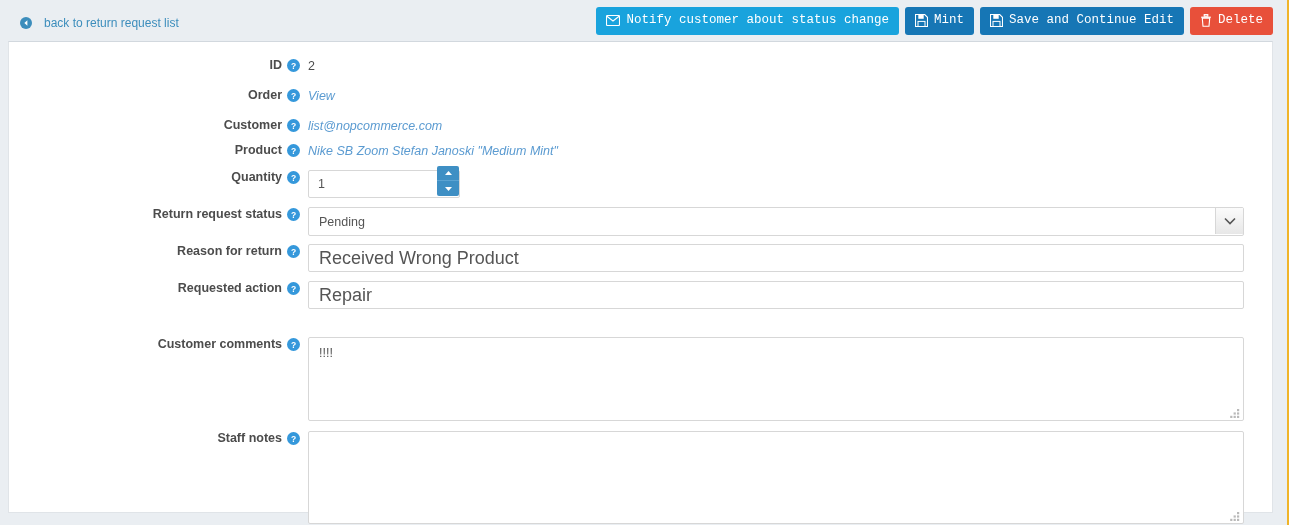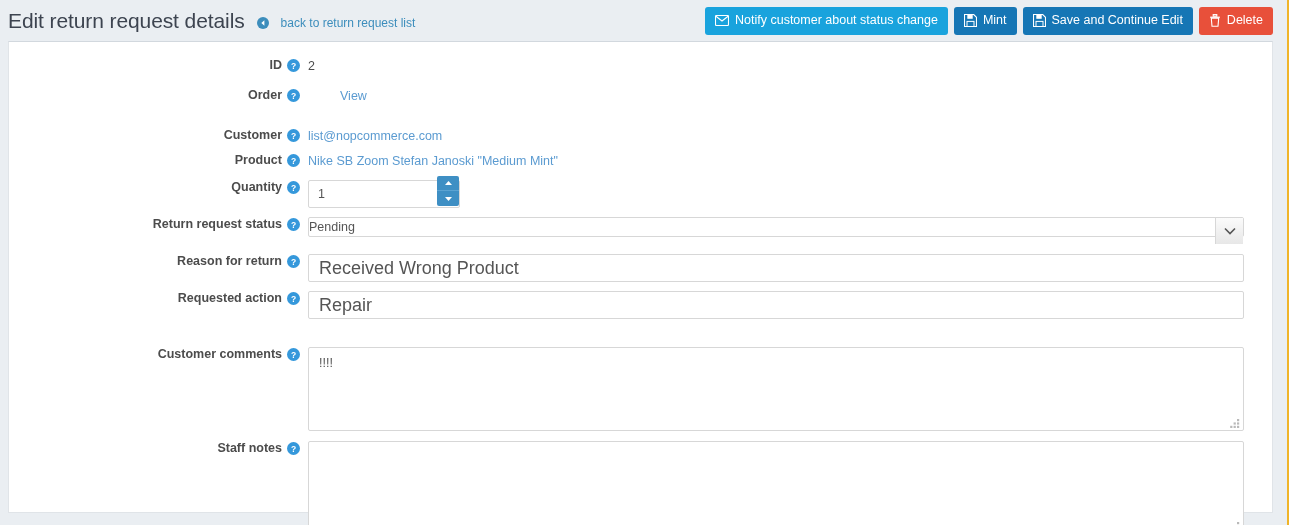--- a/index.html
+++ b/index.html
@@ -66,21 +66,21 @@
     gap: 6px;
   }
   .btn {
     display: inline-flex;
     align-items: center;
     gap: 6px;
     height: 28px;
     padding: 0 10px;
     border: none;
     border-radius: 3px;
-    font-family: Liberation Sans, sans-serif;
+    font-family: Liberation Mono, monospace;
     font-size: 12.5px;
     color: #ffffff;
     cursor: pointer;
     white-space: nowrap;
     line-height: 1;
     text-align: center;
   }
   .btn-info   { background: #19a3dd; }
   .btn-primary{ background: #1676b5; }
   .btn-danger { background: #e8503a; }
@@ -128,25 +128,26 @@
     padding-top: 4px;
     min-width: 0;
     padding-right: 20px;
   }
   .static-text { font-size: 12.5px; color: #4c4c4c; }
   .link-text {
     font-size: 12.5px;
     color: #5b9bd1;
     text-decoration: none;
     cursor: pointer;
+    font-style: italic;
   }
 
   
   .row-id        { margin-bottom: 11px; }
-  .row-order     { margin-bottom: 21px; gap: 32px; }
+  .row-order     { margin-bottom: 11px; }
   .row-customer  { }
   .row-product   { margin-bottom: 8px; }
   .row-quantity  { margin-bottom: 5px; }
   .row-status    { margin-bottom: 5px; }
   .row-reason    { margin-bottom: 5px; }
   .row-action    { margin-bottom: 6px; }
   .row-comments  { margin-bottom: 6px; margin-top: 24px; }
   .row-staff     { margin-bottom: 10px; }
 
   
@@ -191,26 +192,27 @@
 
   
   .select-wrap {
     position: relative;
     width: 100%;
     max-width: 936px;
     height: 28px;
   }
   .select-box {
     width: 100%;
-    height: 20px;
+    height: 29px;
     border: 1px solid #d7d7d7;
     background: #fff;
     border-radius: 2px;
     display: flex;
     align-items: center;
+    padding-left: 10px;
     font-size: 12.5px;
     color: #555;
     cursor: pointer;
   }
   .select-arrow {
     position: absolute;
     right: 1px; top: 1px;
     width: 28px; height: 26px;
     background: linear-gradient(#fbfbfb, #e7e7e7);
     border-left: 1px solid #d7d7d7;
@@ -263,21 +265,20 @@
     width: 11px; height: 11px;
     cursor: nwse-resize;
   }
 </style>
 </head>
 <body>
 
 <div id="page">
 
   <div id="header">
-    <div id="page-title">Edit return request details</div>
 
     <a id="back-link">
       <span class="back-circle-icon">
         <svg width="12" height="12" viewBox="0 0 12 12">
           <circle cx="6" cy="6" r="6" fill="#3c8dbc"></circle>
           <path d="M7.4 3.3 L4.3 6 L7.4 8.7 Z" fill="#ffffff"></path>
         </svg>
       </span>
       <span>back to return request list</span>
     </a>

